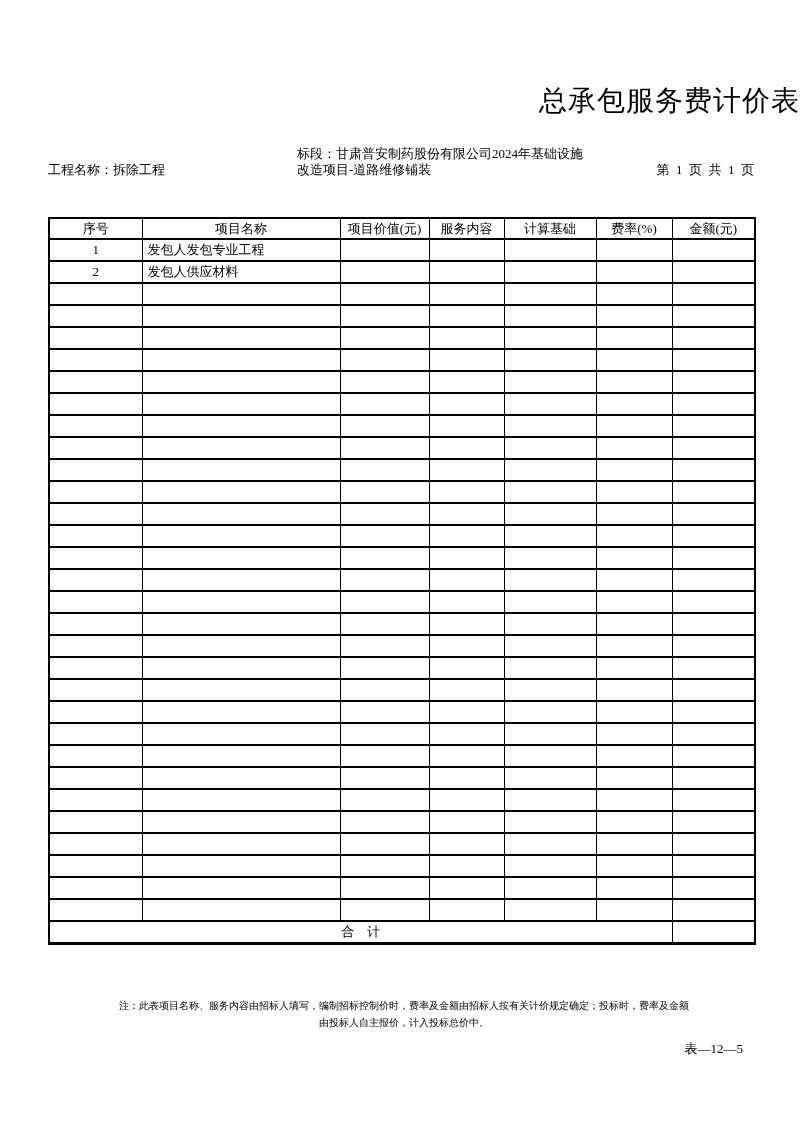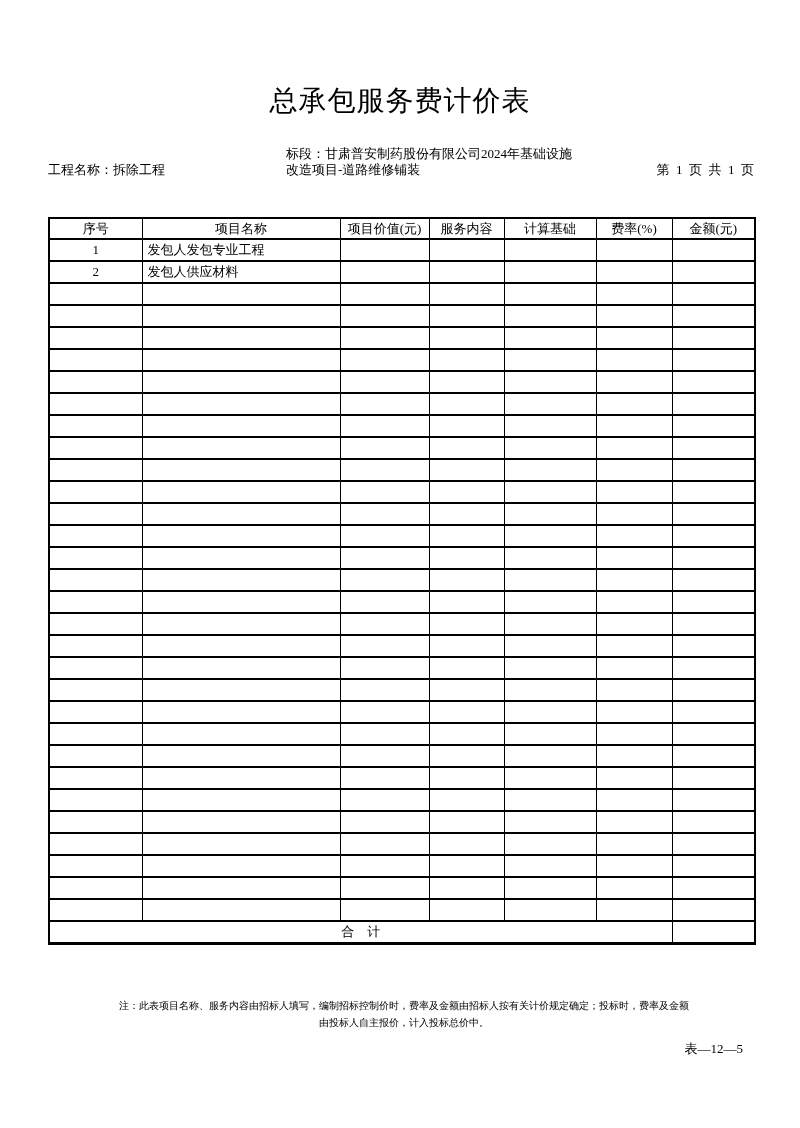--- a/index.html
+++ b/index.html
@@ -6,26 +6,26 @@
   .page{
     position:relative;
     width:800px;height:1128px;
     background:#ffffff;
     font-family:"Liberation Serif","DejaVu Serif",serif;
     color:#000;
     overflow:hidden;
   }
   .title{
     position:absolute;top:82px;left:0;width:100%;
-    text-align:center;font-size:28px;letter-spacing:1px;
+    text-align:right;font-size:28px;letter-spacing:1px;
     font-weight:500;white-space:nowrap;
   }
   .meta{position:absolute;left:48px;top:146px;width:706px;height:35px;font-size:13px;}
   .project{position:absolute;left:0;bottom:2px;white-space:nowrap;text-align:center;}
-  .section{position:absolute;left:238px;top:0;line-height:15.5px;white-space:nowrap;}
+  .section{position:absolute;left:249px;top:0;line-height:15.5px;white-space:nowrap;}
   .pageinfo{position:absolute;right:0;bottom:2px;white-space:pre;}
   .table-wrap{position:absolute;left:48px;top:181px;width:706px;}
   table.fee{
     width:706px;border-collapse:collapse;table-layout:fixed;
     font-size:13px;
     margin-top:36px;
   }
   table.fee{border:2px solid #000;border-bottom-width:3px;}
   table.fee th,table.fee td{
     border:1px solid #000;

